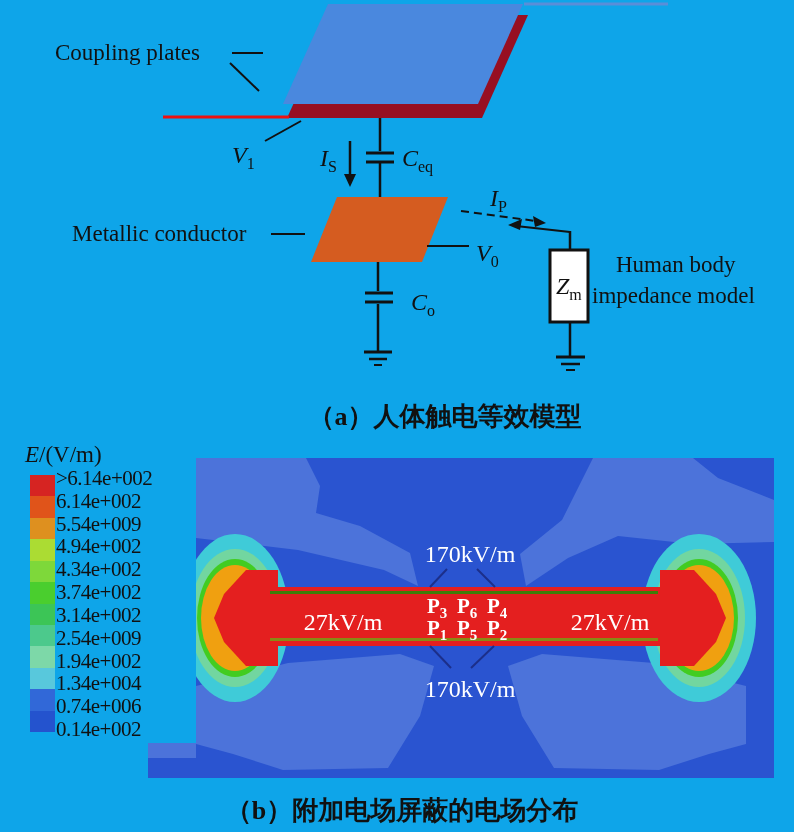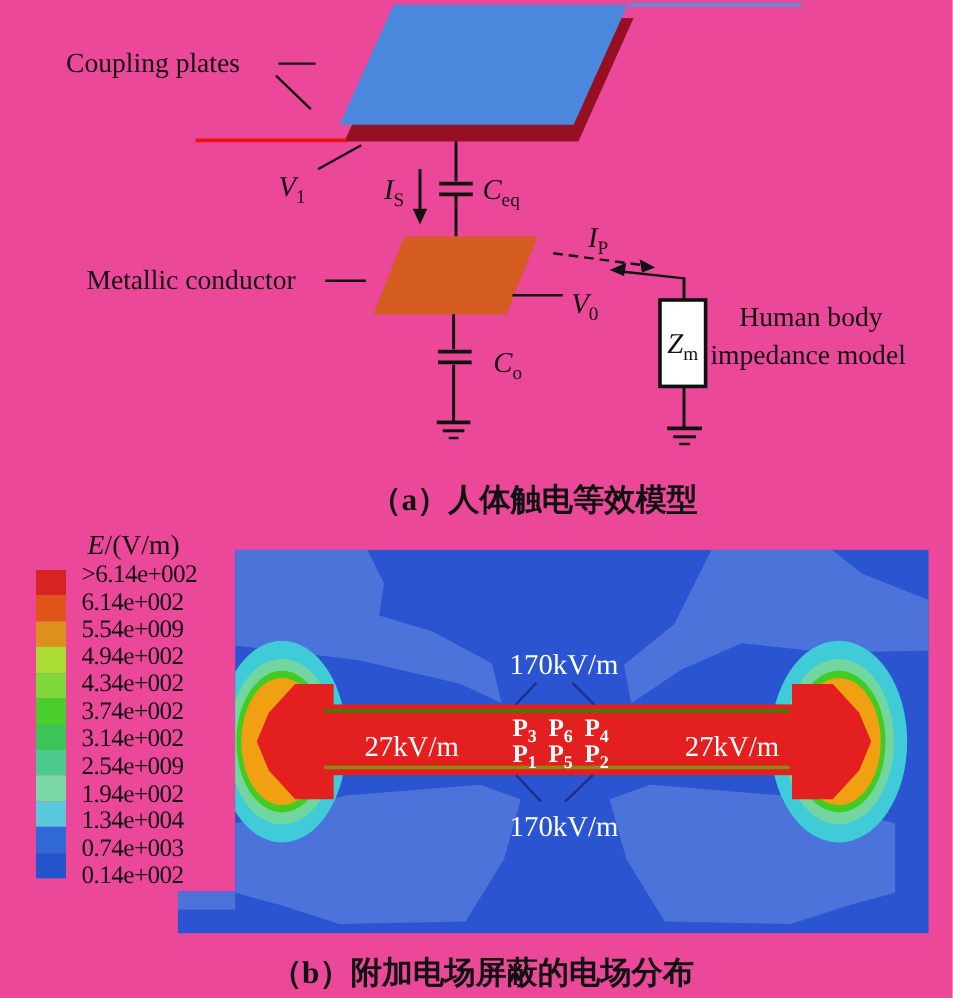--- a/index.html
+++ b/index.html
@@ -1,29 +1,29 @@
 <!DOCTYPE html>
 <html><head>
 <meta charset="utf-8">
 <style>
   html,body{margin:0;padding:0;background:#fff;}
-  #page{position:relative;width:794px;height:832px;background:#ec4899;overflow:hidden;
+  #page{position:relative;width:794px;height:832px;background:#0ea5e9;overflow:hidden;
         font-family:"Liberation Serif","DejaVu Serif",serif;color:#111;}
   .abs{position:absolute;}
   svg text{font-family:"Liberation Serif","DejaVu Serif",serif;}
   .lbl{font-size:23px;fill:#111;}
   .sym{font-size:24px;font-style:italic;fill:#111;}
   .sub{font-size:16px;font-style:normal;}
   .caption{font-size:26px;font-weight:600;text-align:center;color:#111;}
-  #legend-title{left:25px;top:442px;font-size:23px;white-space:nowrap;margin-left:48px;}
+  #legend-title{left:25px;top:442px;font-size:23px;white-space:nowrap;}
   #legend-title .it{font-style:italic;}
   #colorbar{left:30px;top:475px;width:25px;height:257px;display:flex;flex-direction:column;}
   #colorbar .seg{flex:1;}
   #legend-labels{left:56px;top:467px;width:140px;height:273px;display:flex;
-                 flex-direction:column;justify-content:space-between;padding-left:12px;}
+                 flex-direction:column;justify-content:space-between;}
   .legend-label{font-size:21px;line-height:22px;white-space:nowrap;letter-spacing:-0.5px;}
   .map-lbl{font-size:24px;fill:#ffffff;}
   .pt{font-size:21px;font-weight:bold;fill:#ffffff;}
   .pt-sub{font-size:15px;font-weight:bold;}
 </style>
 </head>
 <body>
 
 <div id="page">
 
@@ -116,21 +116,21 @@
     <div class="legend-label">&gt;6.14e+002</div>
     <div class="legend-label">6.14e+002</div>
     <div class="legend-label">5.54e+009</div>
     <div class="legend-label">4.94e+002</div>
     <div class="legend-label">4.34e+002</div>
     <div class="legend-label">3.74e+002</div>
     <div class="legend-label">3.14e+002</div>
     <div class="legend-label">2.54e+009</div>
     <div class="legend-label">1.94e+002</div>
     <div class="legend-label">1.34e+004</div>
-    <div class="legend-label">0.74e+003</div>
+    <div class="legend-label">0.74e+006</div>
     <div class="legend-label">0.14e+002</div>
   </div>
 
   <svg class="abs" style="left:148px;top:458px" width="626" height="320" viewBox="0 0 626 320">
     <defs>
       <clipPath id="mapclip">
         <rect x="48" y="0" width="578" height="320"></rect>
         <rect x="0" y="285" width="48" height="35"></rect>
       </clipPath>
     </defs>

